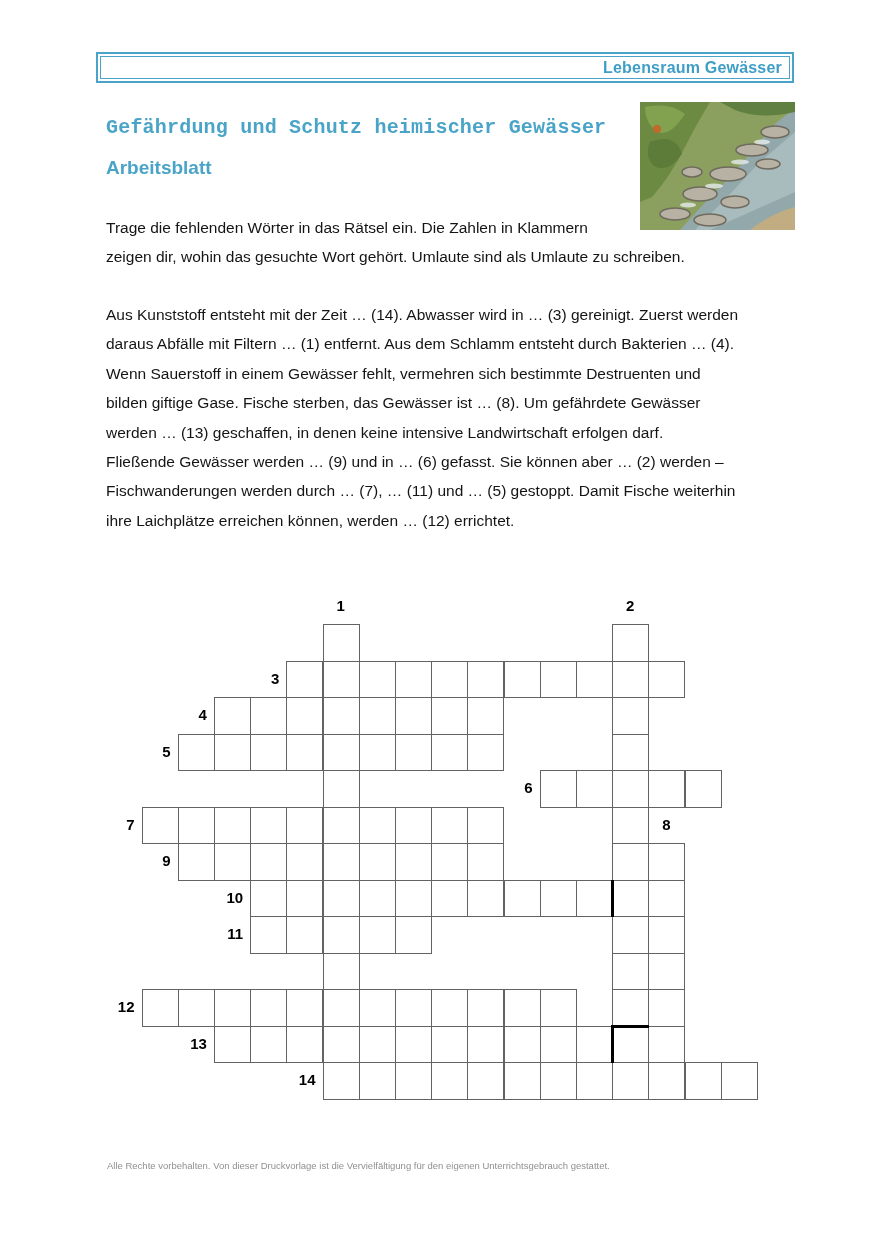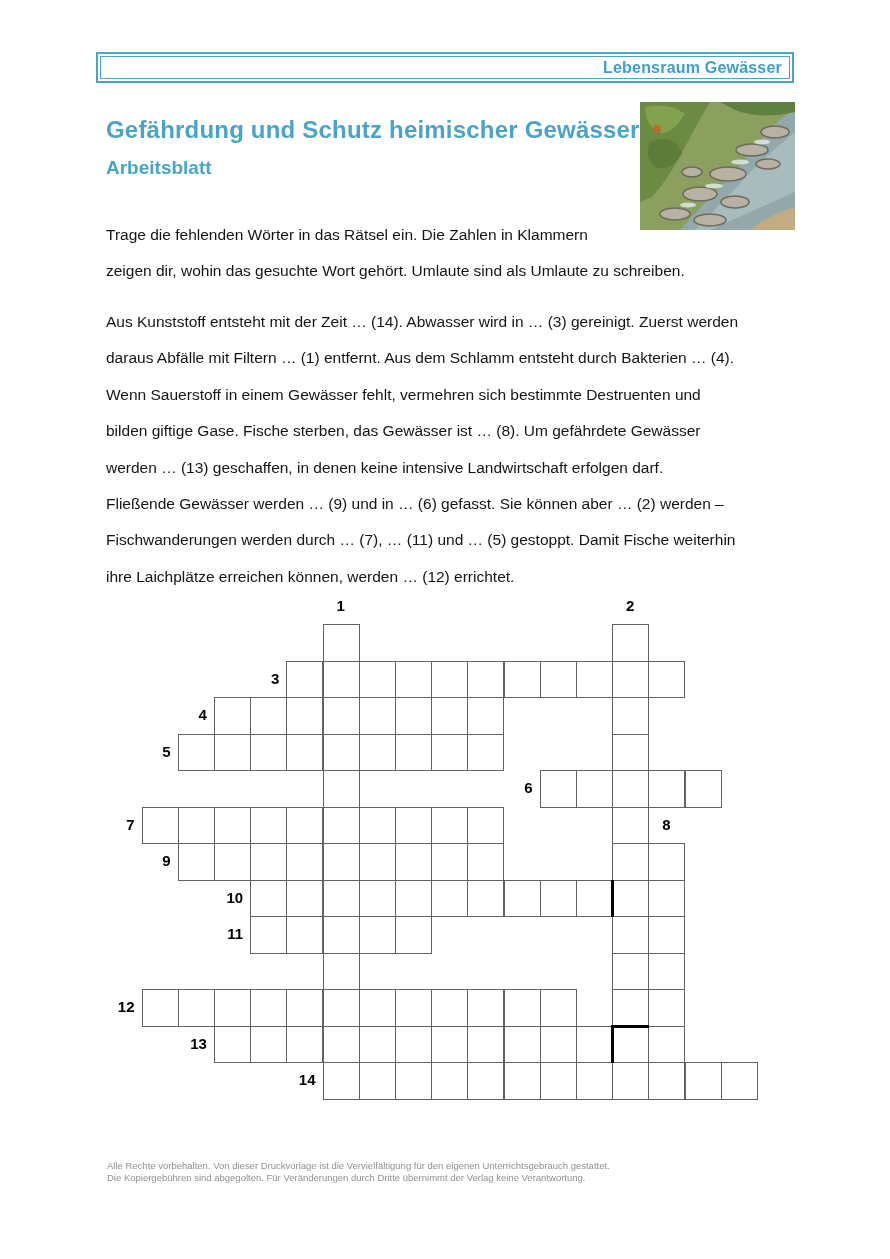--- a/index.html
+++ b/index.html
@@ -9,29 +9,29 @@
   }
   .abs{position:absolute;}
 
   
   .banner{left:96px;top:52px;width:694px;height:27px;border:2px solid #4aa4c8;}
   .banner-inner{position:absolute;left:2px;top:2px;right:2px;bottom:2px;border:1px solid #4aa4c8;
     display:flex;align-items:center;justify-content:flex-end;padding-right:7px;}
   .banner-inner span{color:#3e9ec6;font-weight:bold;font-size:16px;letter-spacing:0.2px;}
 
   
-  .page-title{left:106px;top:116px;font-size:24px;font-weight:bold;color:#4aa4c8;letter-spacing:0.2px;}
+  .page-title{left:106px;top:116px;font-size:20px;font-weight:bold;color:#4aa4c8;letter-spacing:0.2px;font-family:Liberation Mono, monospace;}
   .page-subtitle{left:106px;top:157px;font-size:19px;font-weight:bold;color:#4aa4c8;}
 
   
   .photo{left:640px;top:102px;width:155px;height:128px;}
 
   
   .textblock{left:106px;width:700px;font-size:15.5px;line-height:29.4px;color:#141414;}
-  .textblock div{white-space:nowrap;margin-top:7px;}
+  .textblock div{white-space:nowrap;}
   .instr{top:213px;}
   .clues{top:300px;}
 
   
   .cell{position:absolute;border:1px solid #636363;background:#ffffff;box-sizing:border-box;}
   .numlabel{position:absolute;font-size:15px;font-weight:bold;color:#000;}
   .numlabel.left{width:42px;text-align:right;}
   .numlabel.above,.numlabel.cell-pos{text-align:center;}
   .boldmark{position:absolute;background:#000;}
 
@@ -234,14 +234,13 @@
     <div class="numlabel left" style="left: 92.5px; top: 998px;">12</div>
     <div class="numlabel left" style="left: 164.9px; top: 1034.5px;">13</div>
     <div class="numlabel left" style="left: 273.5px; top: 1071px;">14</div>
     <div class="boldmark" style="left: 611.1px; top: 879.5px; width: 3px; height: 37.5px;"></div>
     <div class="boldmark" style="left: 611.1px; top: 1024.5px; width: 38.2px; height: 3px;"></div>
     <div class="boldmark" style="left: 611.1px; top: 1025.5px; width: 3px; height: 37.5px;"></div>
   </div>
 
 <div class="abs footer">
   <div>Alle Rechte vorbehalten. Von dieser Druckvorlage ist die Vervielfältigung für den eigenen Unterrichtsgebrauch gestattet.</div>
-  <div>Die Kopiergebühren sind abgegolten. Für Veränderungen durch Dritte übernimmt der Verlag keine Verantwortung.</div>
 </div>
 
 </body></html>

